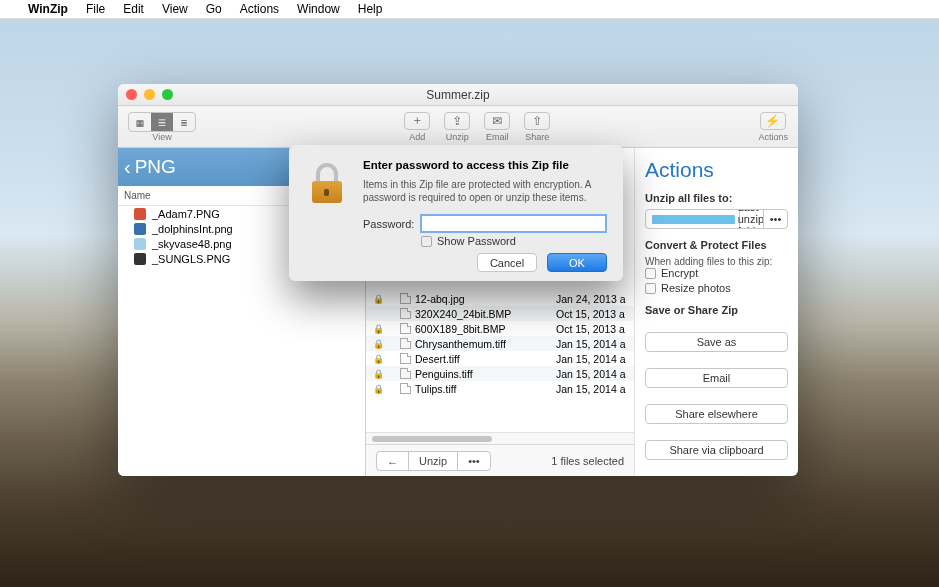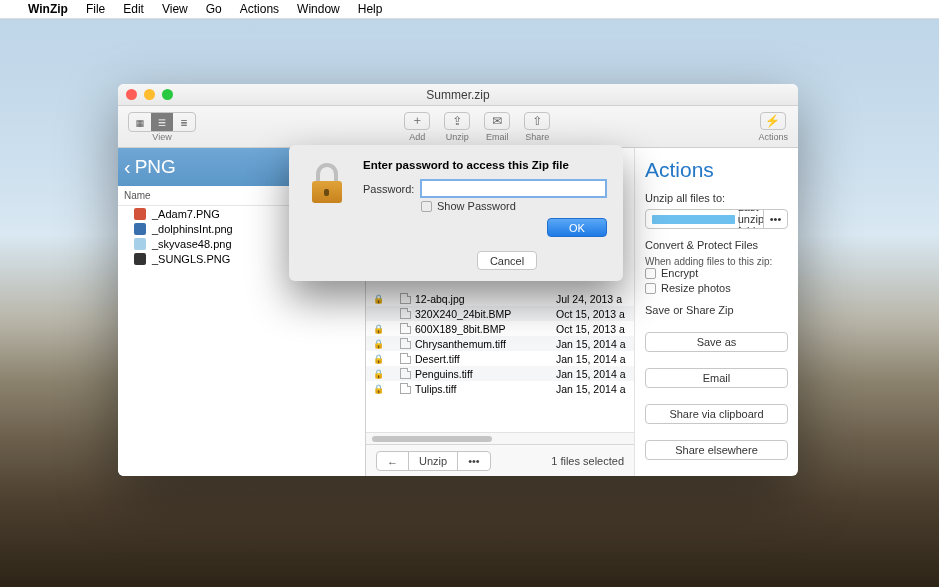--- a/index.html
+++ b/index.html
@@ -146,21 +146,21 @@
 .btn-seg span { padding:0 10px; display:flex; align-items:center; border-left:1px solid #c5c5c5; }
 .btn-seg span:first-child{ border-left:none; }
 
 .right-pane {
   width:164px; border-left:1px solid #e3e3e3;
   padding:10px 10px 0 10px;
   font-size:11px; color:#333;
 }
 .right-pane h2 { font-size:21px; font-weight:400; color:#2377c8; margin-bottom:10px; }
 .rp-section { margin-bottom:10px; }
-.rp-label { font-weight:400; font-size:11px; margin-bottom:5px; }
+.rp-label { font-weight:700; font-size:11px; margin-bottom:5px; }
 .rp-hint { font-size:10px; color:#555; margin-bottom:0; }
 .rp-btn { width:100%; height:20px; border:1px solid #c7c7c7; border-radius:4px; background:#fff; font-size:11px; margin-bottom:5px; display:flex; align-items:center; justify-content:center; gap:4px;margin-top:16px; }
 .rp-btn-split { width:100%; height:20px; display:flex; border:1px solid #c7c7c7; border-radius:4px; background:#fff; overflow:hidden; margin-bottom:8px;}
 .rp-btn-split span:first-child{ flex:1; display:flex; align-items:center; gap:4px; padding-left:6px;}
 .rp-btn-split span:last-child{ width:24px; border-left:1px solid #c7c7c7; display:flex; align-items:center; justify-content:center;}
 .folder-ic{ width:12px; height:9px; background:#6ec0ee; border-radius:1px; }
 .chk-row { display:flex; align-items:center; gap:5px; font-size:11px; margin-bottom:3px;}
 .chk { width:11px; height:11px; border:1px solid #aaa; border-radius:2px; }
 
 
@@ -186,21 +186,21 @@
 .padlock .kh { width:5px; height:7px; background:#6b4a12; border-radius:2px; position:absolute; bottom:7px; left:14px; }
 .dlg-body { flex:1; display:flex; flex-direction:column; }
 .dlg-title { font-weight:600; font-size:11.5px; margin-bottom:8px; color:#000;}
 .dlg-desc { font-size:10px; color:#555; line-height:1.25; margin-bottom:10px; }
 .pw-row { display:flex; align-items:center; gap:6px; margin-bottom:2px; }
 .pw-row label { font-size:11px; }
 .pw-input { flex:1; height:19px; border:2px solid #7bb1e8; border-radius:0; outline:none; padding:0 3px; font-size:11px; }
 .showpw { display:flex; align-items:center; gap:5px; margin-left:58px; margin-bottom:6px; font-size:11px;}
 .dlg-btns { display:flex; gap:10px; justify-content:flex-end; }
 .mbtn { width:60px; height:19px; border-radius:4px; font-size:11px; display:flex; align-items:center; justify-content:center; }
-.mbtn.cancel { background:#fff; border:1px solid #c7c7c7;margin-top:33px; }
+.mbtn.cancel { background:#fff; border:1px solid #c7c7c7; }
 .mbtn.ok { background:linear-gradient(#5aa8f6,#1f7ae5); color:#fff; border:1px solid #1f6fd0; }
 </style>
 </head>
 <body>
 
 <div class="menubar">
   <span class="apple"></span>
   <span class="app-name">WinZip</span>
   <span>File</span>
   <span>Edit</span>
@@ -286,21 +286,21 @@
 
     <div class="main">
       <div class="center-col">
         <div class="center-list">
           <div class="topgap"></div>
           <div id="cl-rows">
               <div class="clrow">
                 <span class="lock">🔒</span>
                 <span class="doc-icon"></span>
                 <span class="clname">12-abq.jpg</span>
-                <span class="cldate">Jul 24, 2013 a</span>
+                <span class="cldate">Jan 24, 2013 a</span>
               </div>
               <div class="clrow">
                 <span class="lock"></span>
                 <span class="doc-icon"></span>
                 <span class="clname">320X240_24bit.BMP</span>
                 <span class="cldate">Oct 15, 2013 a</span>
               </div>
               <div class="clrow">
                 <span class="lock">🔒</span>
                 <span class="doc-icon"></span>
@@ -372,41 +372,42 @@
         </div>
         <div class="rp-section">
           <div class="rp-label">Save or Share Zip</div>
           <div class="rp-btn">
               <span>Save as</span>
             </div>
           <div class="rp-btn">
               <span>Email</span>
             </div>
           <div class="rp-btn">
+              <span>Share elsewhere</span>
+            </div>
+          <div class="rp-btn">
               <span>Share via clipboard</span>
-            </div>
-          <div class="rp-btn">
-              <span>Share elsewhere</span>
             </div>
         </div>
       </div>
     </div>
   </div>
 </div>
 
 <div class="dialog">
   <div class="dlg-icon">
     <div class="padlock">
       <div class="sh"></div>
         <div class="body"></div>
         <div class="kh"></div>
     </div>
   </div>
   <div class="dlg-body">
     <div class="dlg-title">Enter password to access this Zip file</div>
+    <div class="dlg-desc">Items in this Zip file are protected with encryption. A password is required to open or unzip these items.</div>
     <div class="pw-row">
       <label>Password:</label>
       <input class="pw-input" type="password" style="">
     </div>
     <div class="showpw">
       <span class="chk"></span>
       <span>Show Password</span>
     </div>
     <div class="dlg-btns">
       <div class="mbtn cancel">

